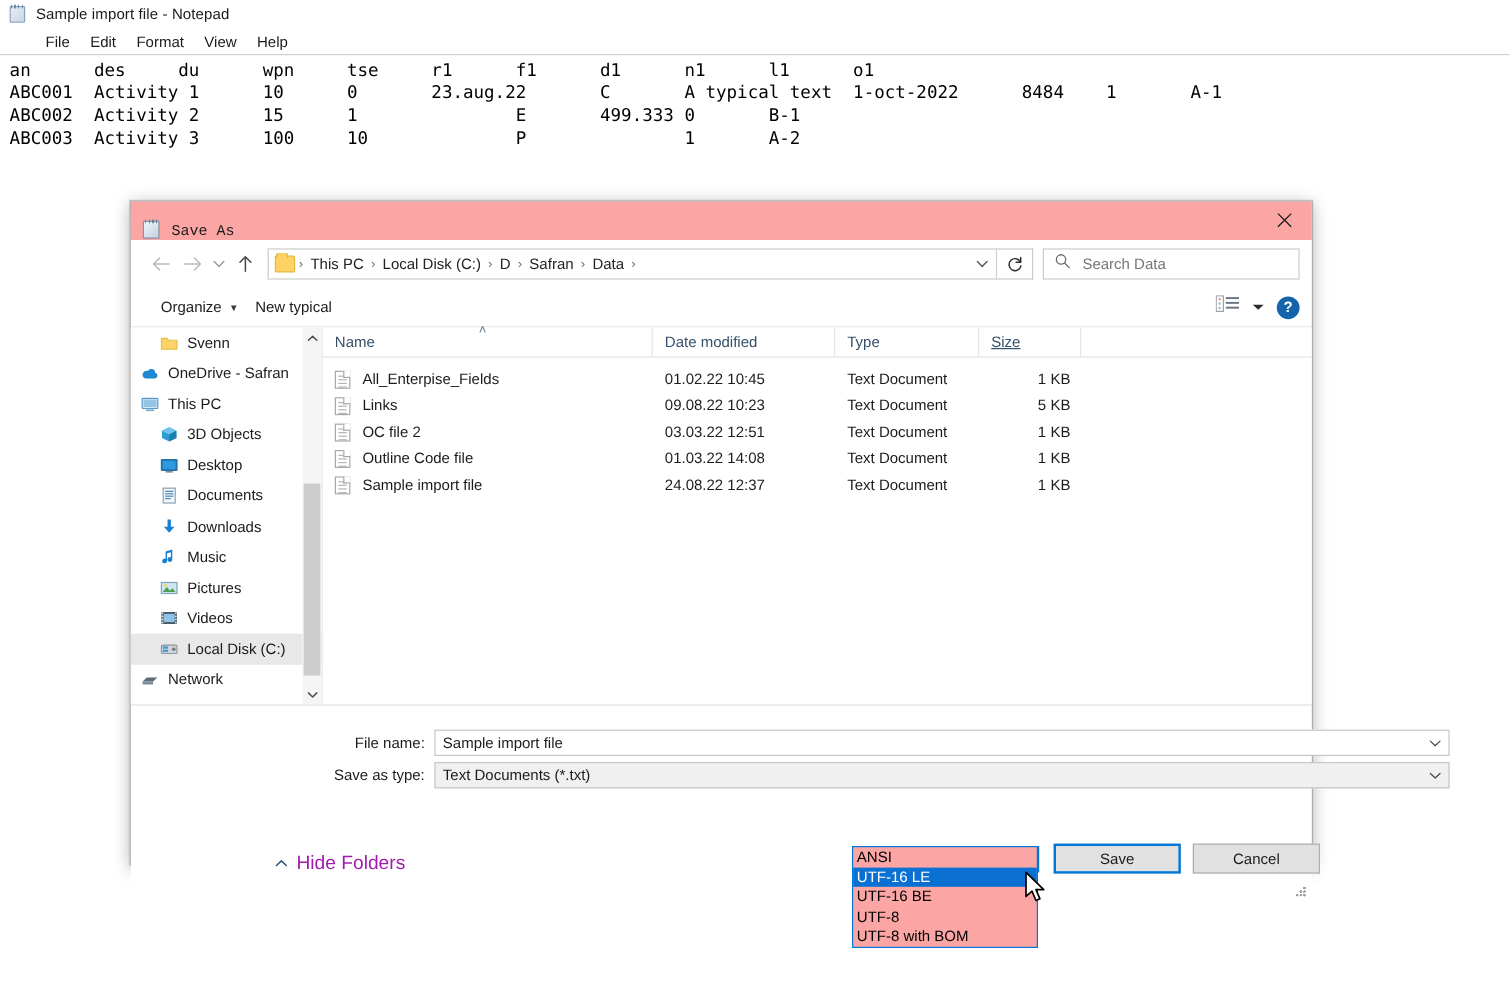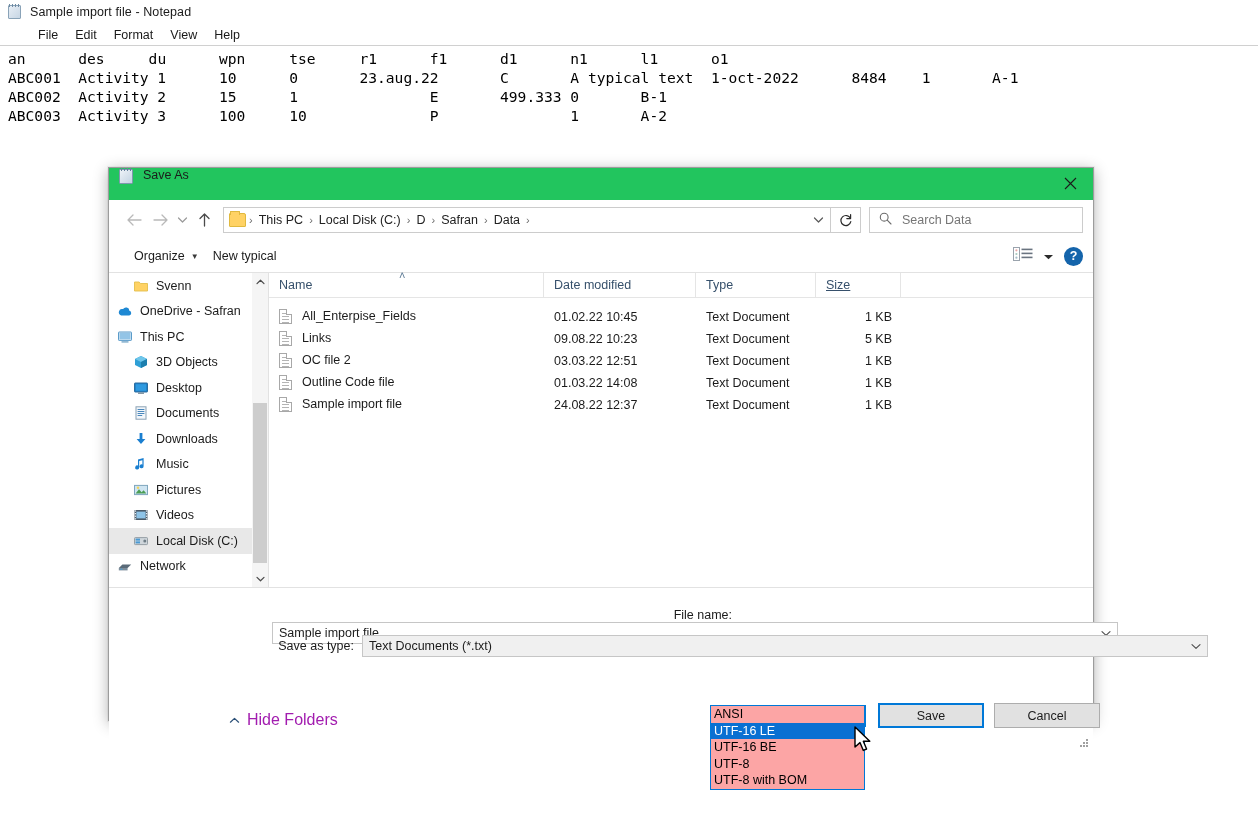--- a/index.html
+++ b/index.html
@@ -53,22 +53,22 @@
 
   
   #dialog {
     position: absolute; left: 108px; top: 167px;
     width: 986px; height: 554px;
     background: #ffffff;
     border: 1px solid #9c9c9c;
     box-shadow: 0 3px 14px rgba(0,0,0,.30), 0 0 0 1px rgba(0,0,0,.04);
   }
   #dlg-titlebar {
-    position: relative; height: 32px; background: #22c55e;
-    display: flex; align-items: flex-start; padding-left: 9px;
+    position: relative; height: 32px; background: #fca5a5;
+    display: flex; align-items: flex-end; padding-left: 9px; font-family: Liberation Mono, monospace;
   }
   #dlg-icon { width: 17px; height: 17px; position: relative; flex: none; margin-right: 8px; }
   #dlg-icon .pad {
     position: absolute; left: 1px; top: 1px; width: 14px; height: 15px;
     background: linear-gradient(135deg,#eef3f8 0%,#c2d3e2 100%);
     border: 1px solid #7e98ae; border-radius: 1px;
   }
   #dlg-icon .rings {
     position: absolute; left: 3px; top: 0px; width: 11px; height: 3px;
     background: repeating-linear-gradient(90deg,#62809a 0 1px, transparent 1px 3px);
@@ -202,21 +202,21 @@
     background:#b4b4b4; box-shadow: 0 3px 0 #b4b4b4, 0 6px 0 #b4b4b4, 0 9px 0 #b4b4b4;
   }
   .ico-txt:after {
     content:""; position:absolute; right:-1px; top:-1px; width:5px; height:5px;
     background:#ffffff; border-left:1px solid #a8a8a8; border-bottom:1px solid #a8a8a8;
   }
 
   
   #dlgform { position: relative; height: 165px; background: #ffffff; border-top: 1px solid #e2e2e2; }
   .formrow { position: absolute; left: 0; display: flex; align-items: center; }
-  #row-filename { top: 20px; left: 163px; flex-direction: column; }
+  #row-filename { top: 20px; left: 163px; }
   #row-filetype { top: 47px; left: 163px; }
   .formlabel { font-size: 12.5px; color: #1b1b1b; text-align: right; width: 82px; margin-right: 8px; }
   #fn-input {
     width: 846px; height: 22px; border: 1px solid #c6c6c6; background: #ffffff;
     display: flex; align-items: center; padding-left: 6px; position: relative;
   }
   #fn-input .val { font-size: 12.5px; color: #1b1b1b; }
   #fn-input .caret-box, #ft-input .caret-box {
     position: absolute; right: 0; top: 0; width: 22px; height: 20px;
     display: flex; align-items: center; justify-content: center; cursor: default;

